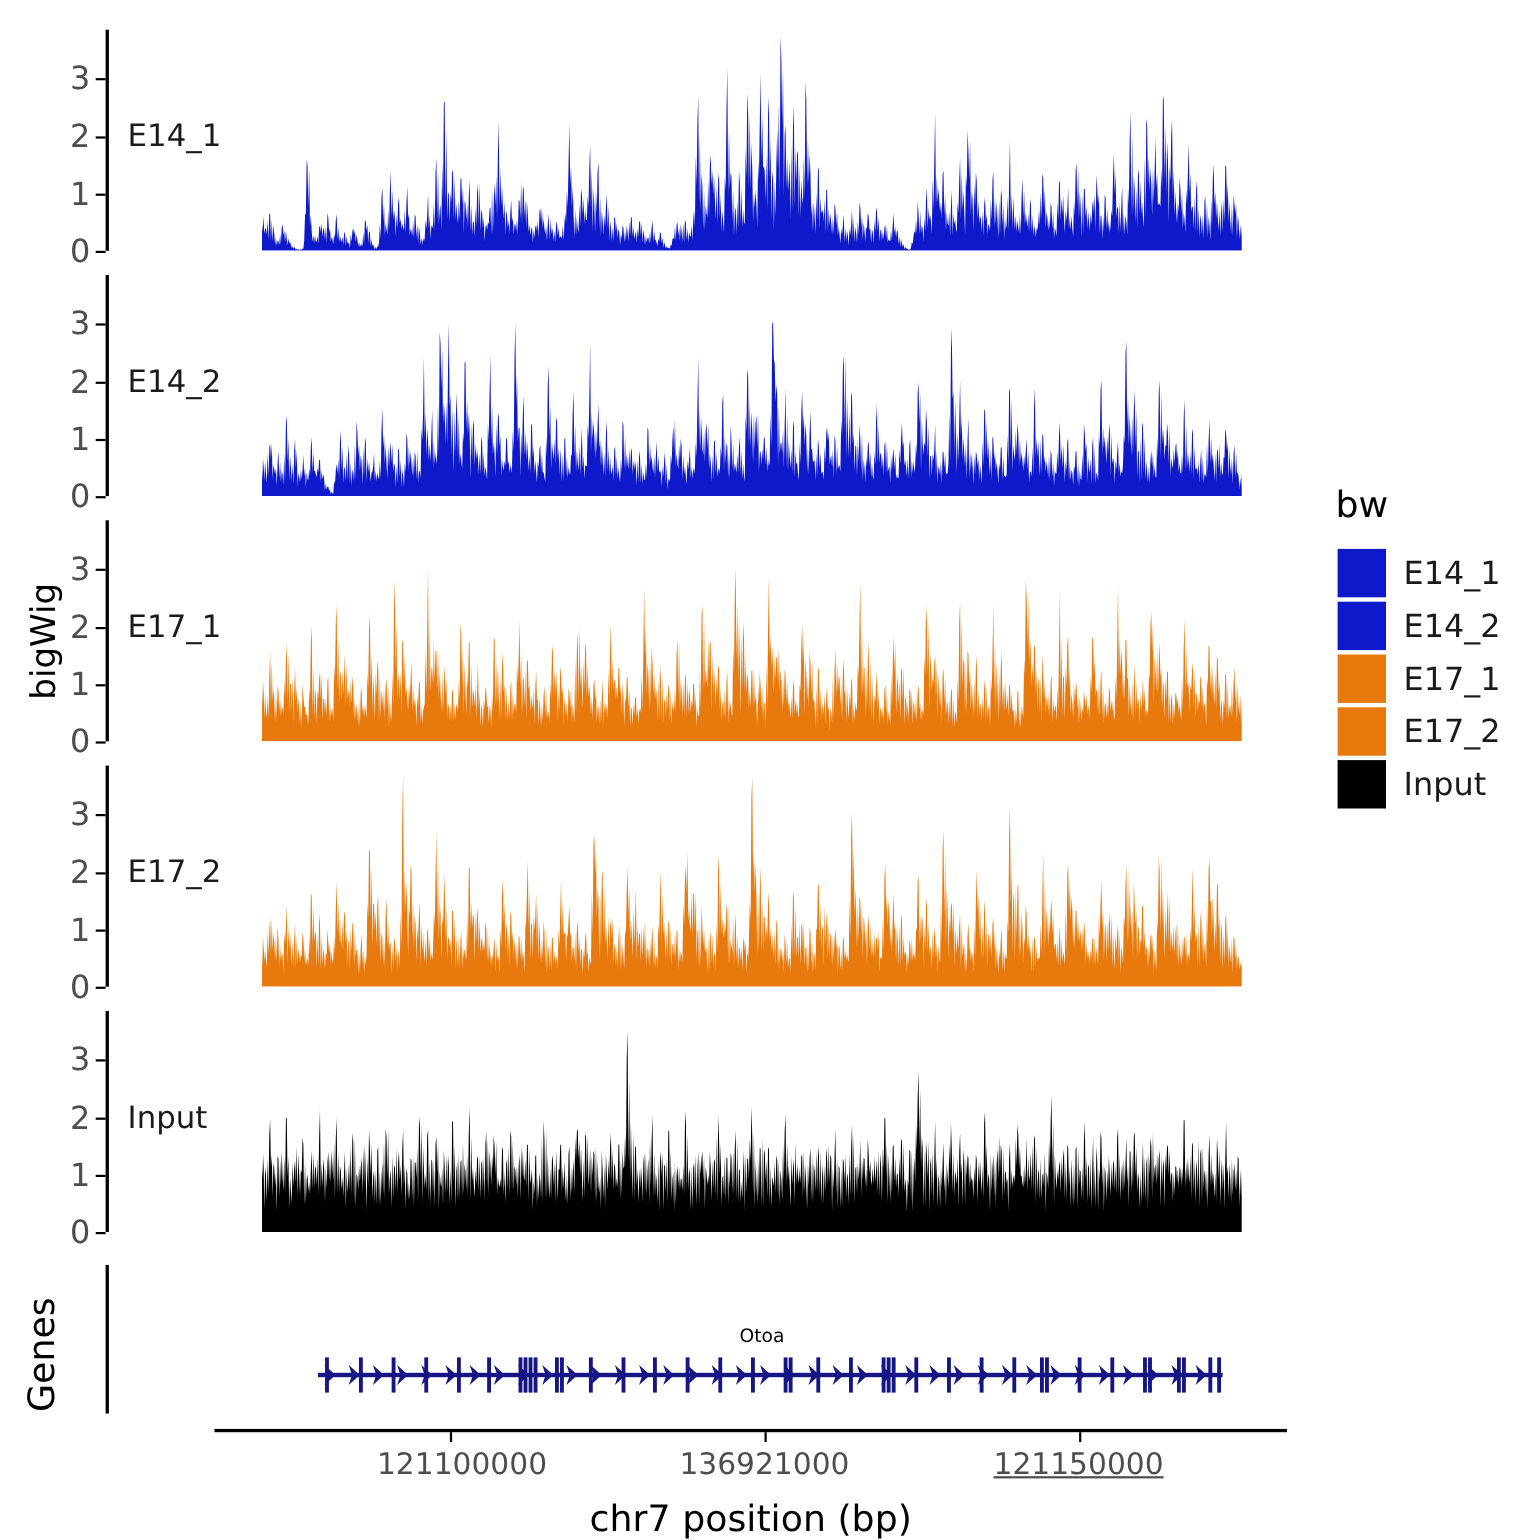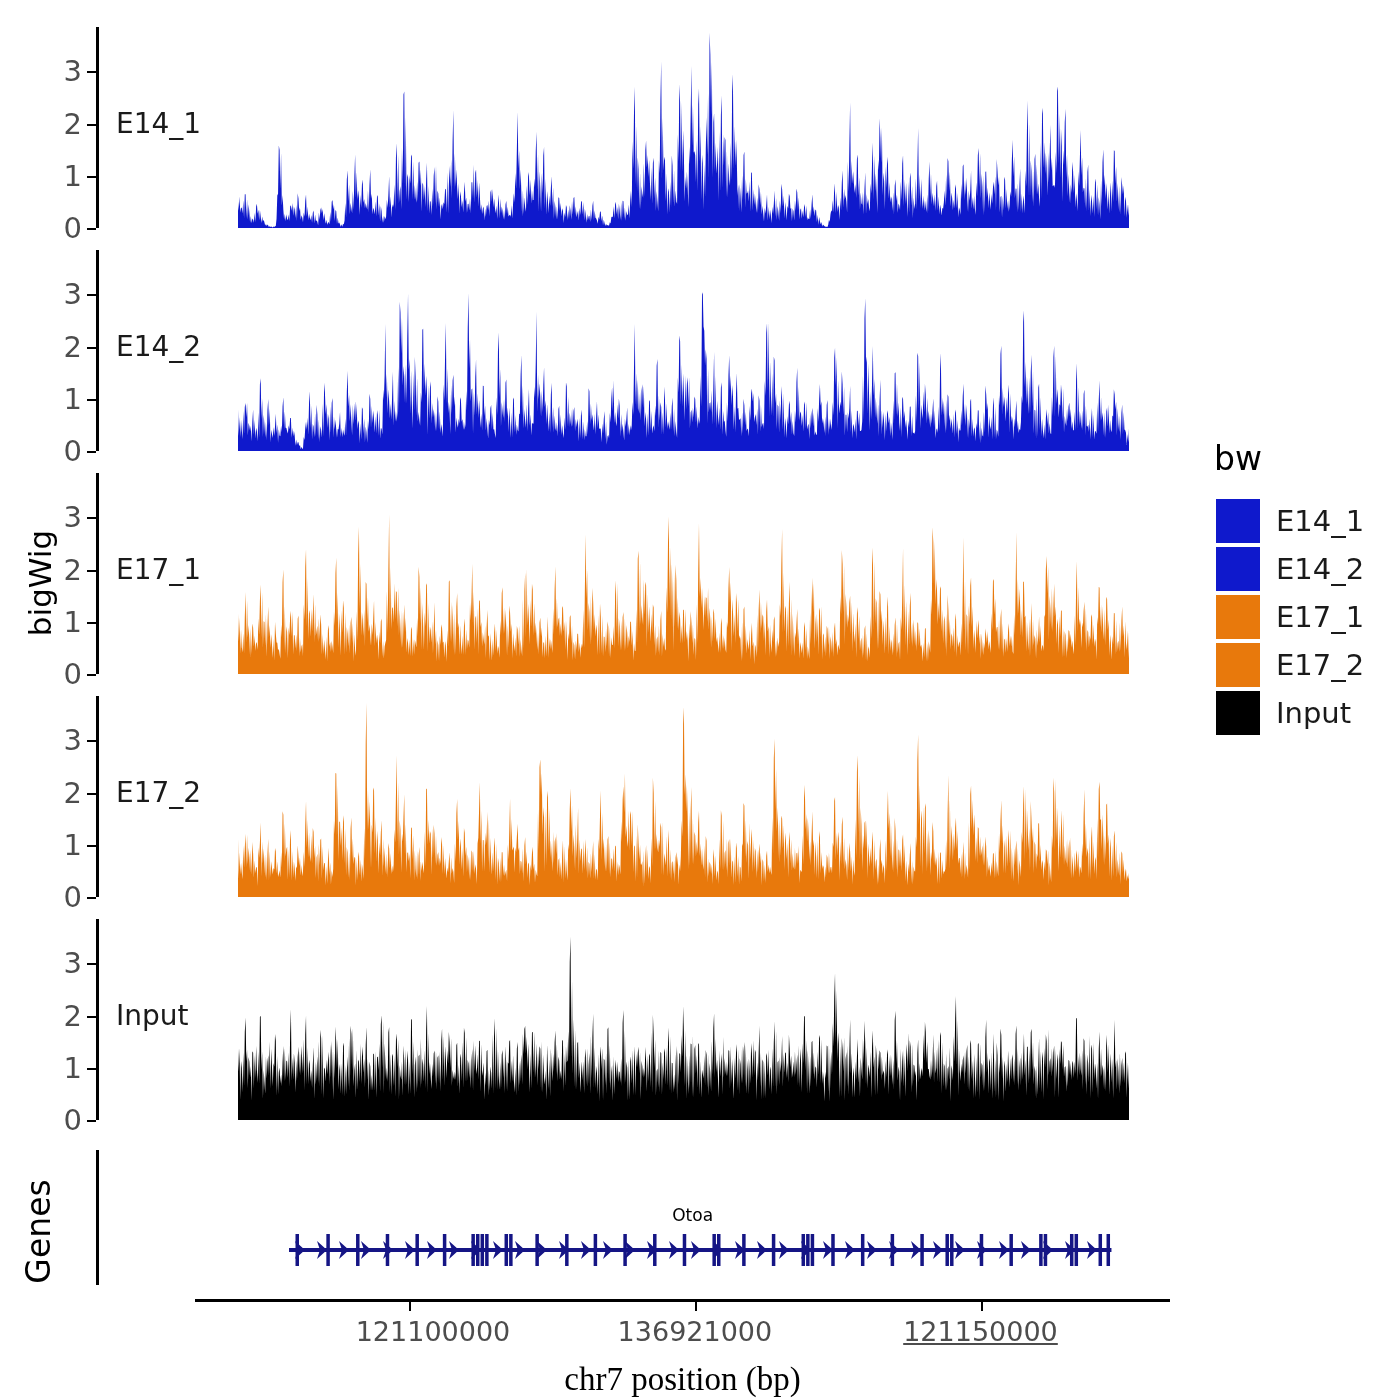--- a/index.html
+++ b/index.html
@@ -62,21 +62,20 @@
   
   .xaxis-line{position:absolute;height:3px;background:#000;}
   .xtick{position:absolute;width:2px;height:9px;background:#000;}
   .xticklabel{
     position:absolute;font-size:27px;color:#4d4d4d;white-space:nowrap;
     transform:translateX(-50%);
   }
   .xaxis-title{
     position:absolute;font-size:33px;color:#000;white-space:nowrap;
     transform:translateX(-50%);
-    font-family:Liberation Serif, serif;
   }
 
   
   .legend{position:absolute;margin-top:14px;}
   .legend-title{
     position:absolute;font-size:33px;color:#000;white-space:nowrap;
   }
   .legend-key{
     position:absolute;width:44px;height:44px;
   }
@@ -259,21 +258,21 @@
           <rect x="754.7076923076922" y="1" width="3.5" height="32" fill="#151585"></rect>
           <rect x="780.980769230769" y="1" width="3.5" height="32" fill="#151585"></rect>
           <rect x="785.55" y="1" width="3.5" height="32" fill="#151585"></rect>
           <rect x="809.5384615384614" y="1" width="3.5" height="32" fill="#151585"></rect>
           <rect x="817.5346153846153" y="1" width="3.5" height="32" fill="#151585"></rect>
         </svg></div>
     </div>
   <div id="xaxis">
       <div class="xaxis-line" style="left: 195px; top: 1299px; width: 975px;"></div>
       <div class="xtick" style="left: 409.346px; top: 1302px;"></div>
-      <div class="xticklabel" style="left: 433px; top: 1316px;">121100000</div>
+      <div class="xticklabel" style="left: 420px; top: 1316px;">121100000</div>
       <div class="xtick" style="left: 694.923px; top: 1302px;"></div>
       <div class="xticklabel" style="left: 694.923px; top: 1316px;">136921000</div>
       <div class="xtick" style="left: 980.5px; top: 1302px;"></div>
       <div class="xticklabel" style="left: 980.5px; top: 1316px; text-decoration: underline;">121150000</div>
       <div class="xaxis-title" style="left: 682.5px; top: 1361px;">chr7 position (bp)</div>
     </div>
 
   <div class="legend" style="left:1210px;top:425px;width:190px;height:290px;">
     <div class="legend-title" style="left:4px;top:0px;">bw</div>
     <div id="legend-items">

